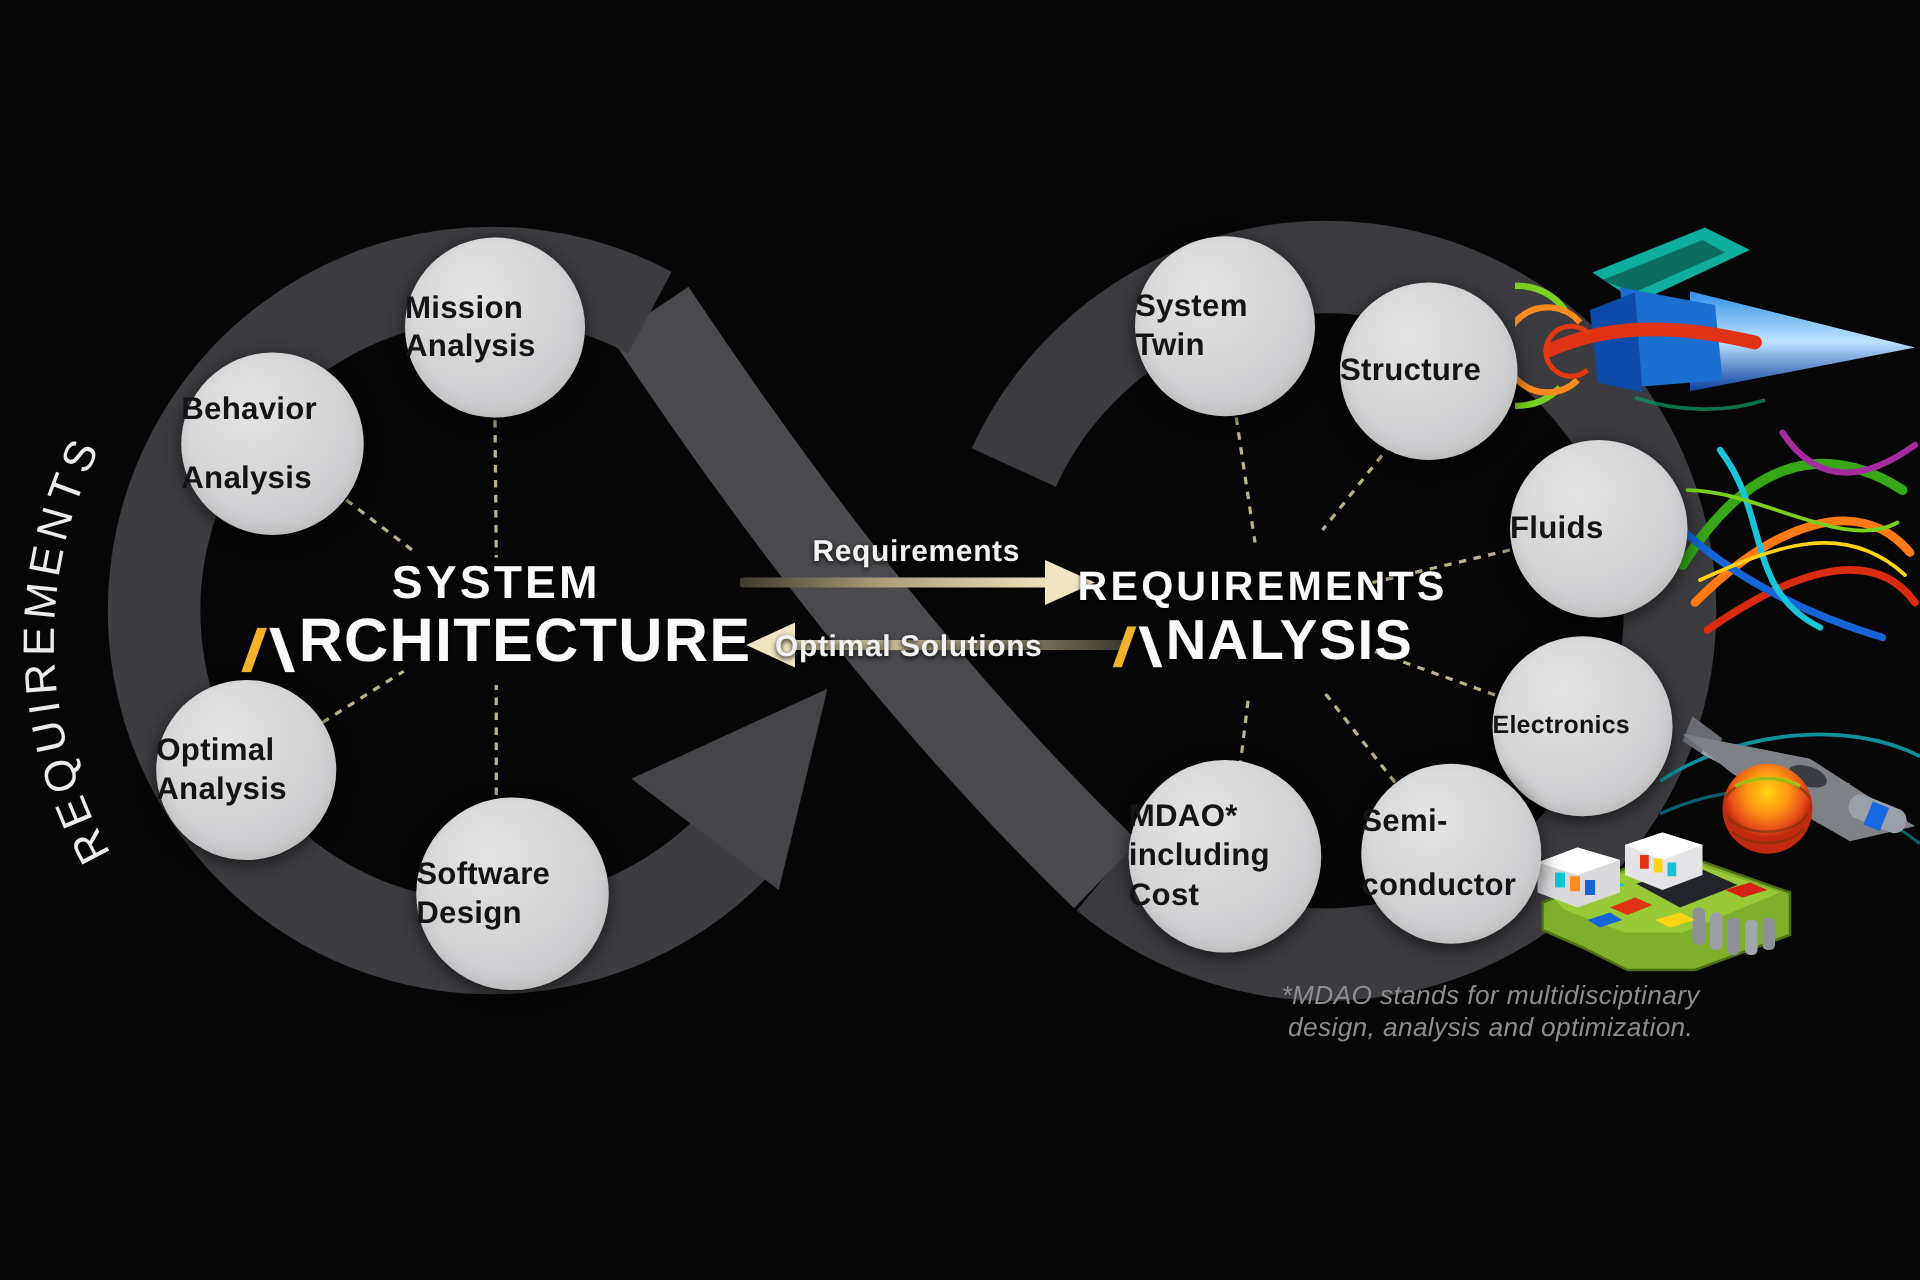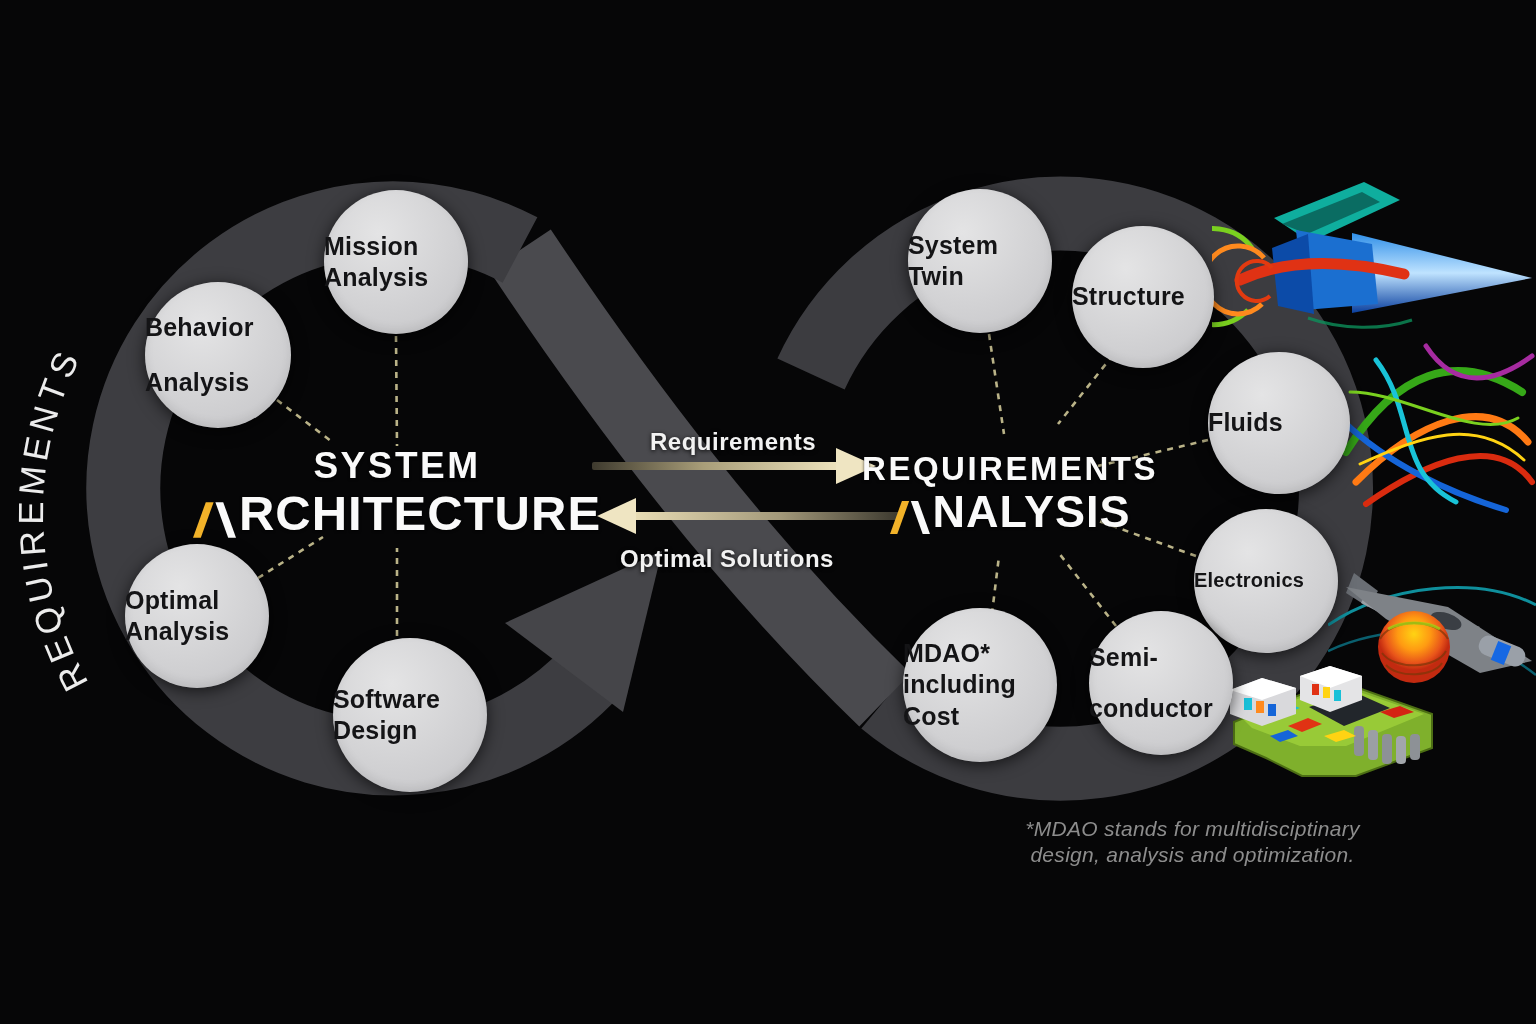--- a/index.html
+++ b/index.html
@@ -30,21 +30,21 @@
   .hub-right{left:770px;top:452px;width:480px;}
   .hub-right .hub-line1{font-size:33px;margin-bottom:4px;}
   .hub-right .hub-line2{font-size:45px;}
   
   .arrow-label{
     position:absolute;z-index:4;text-align:center;color:#f2f2f2;
     font-weight:bold;font-size:24px;letter-spacing:.5px;text-shadow:0 1px 4px rgba(0,0,0,.9);
   }
   
   .footnote{
-    position:absolute;left:1015px;top:816px;width:355px;z-index:4;
+    position:absolute;left:1015px;top:784px;width:355px;z-index:4;
     font-style:italic;font-size:21px;line-height:1.24;color:#8d8d8d;text-align:center;
     letter-spacing:.3px;
   }
   .illus{position:absolute;z-index:2;}
   svg{display:block;}
 </style>
 </head>
 <body>
 
 <svg class="layer" width="1536" height="1024" viewBox="0 0 1536 1024" aria-hidden="true">
@@ -205,21 +205,21 @@
   <div class="hub-line2">
     <svg class="lambda" width="40" height="33" viewBox="0 0 121 100" aria-hidden="true">
       <polygon points="36,0 58,0 22,100 0,100" fill="#F2B229"></polygon>
       <polygon points="63,0 85,0 121,100 99,100" fill="#fafafa"></polygon>
     </svg>
     <span>NALYSIS</span>
   </div>
 </div>
 
 <div class="arrow-label" style="left:613px;top:428px;width:240px;">Requirements</div>
-<div class="arrow-label" style="left:597px;top:545px;width:260px;">Optimal Solutions</div>
+<div class="arrow-label" style="left:597px;top:504px;width:260px;">Optimal Solutions</div>
 
 <div class="node" style="left:324px;top:190px;width:144px;height:144px;">
   <span>Mission</span>
   <span>Analysis</span>
 </div>
 <div class="node" style="left:145px;top:282px;width:146px;height:146px;gap:24px;">
   <span>Behavior</span>
   <span>Analysis</span>
 </div>
 <div class="node" style="left:125px;top:544px;width:144px;height:144px;">

